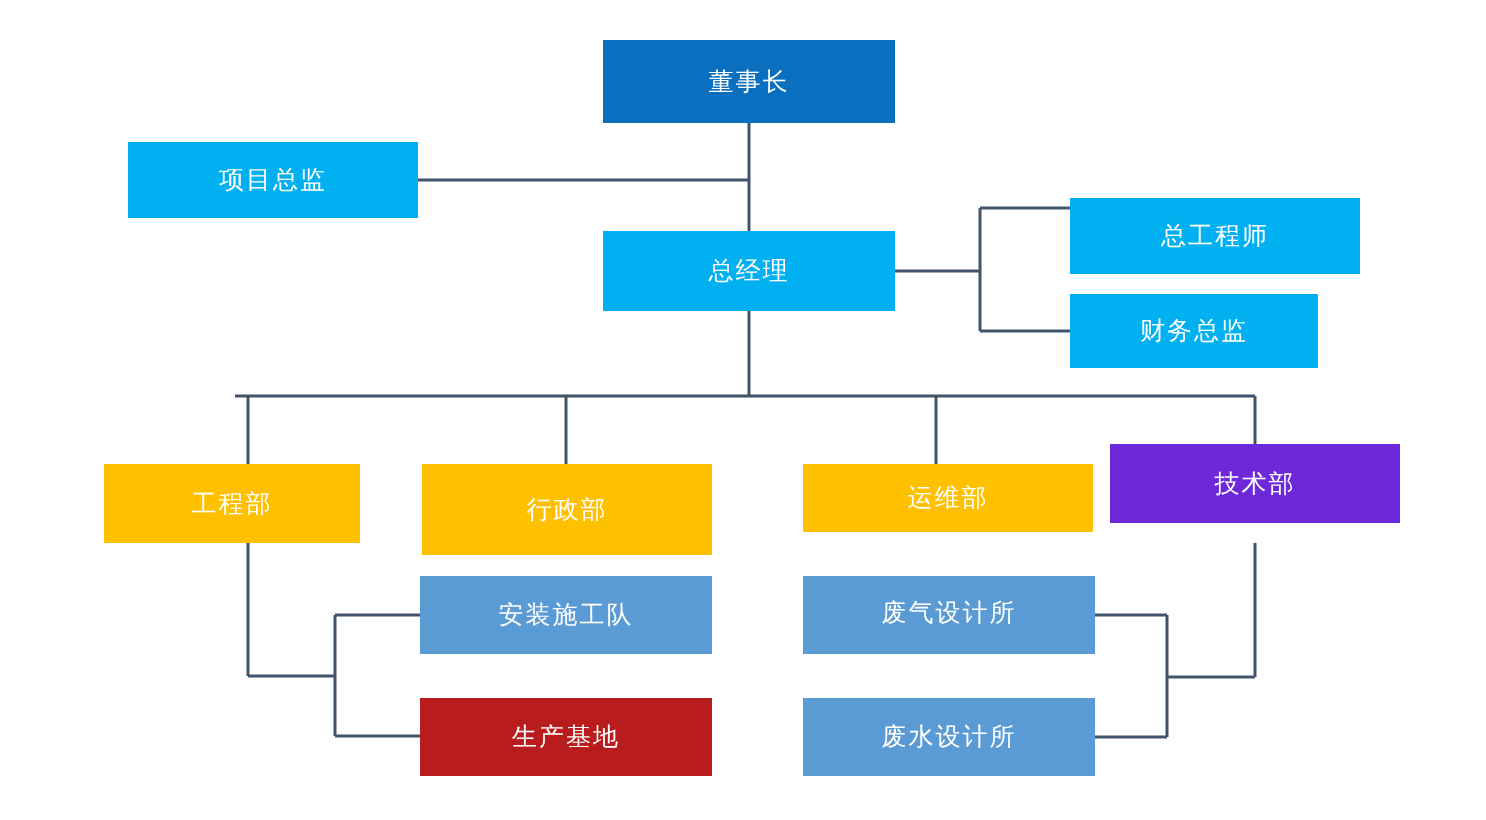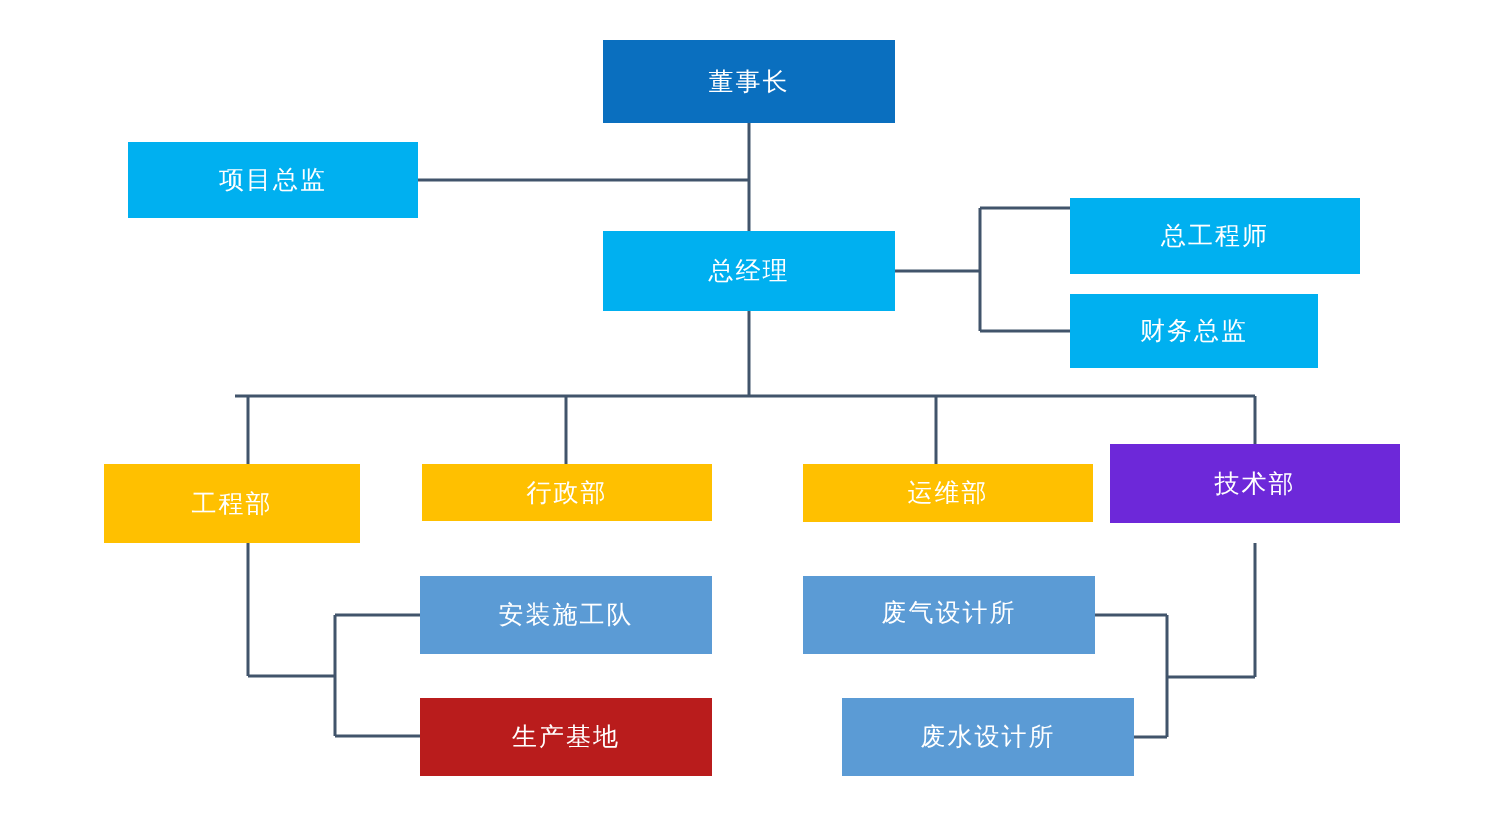--- a/index.html
+++ b/index.html
@@ -73,35 +73,35 @@
       </div>
       <div class="node" style="left: 1070px; top: 170px; width: 290px; height: 76px; background: rgb(0, 176, 240); color: rgb(255, 255, 255); margin-top: 28px;">
         <span class="node-label">总工程师</span>
       </div>
       <div class="node" style="left: 1070px; top: 294px; width: 248px; height: 74px; background: rgb(0, 176, 240); color: rgb(255, 255, 255);">
         <span class="node-label">财务总监</span>
       </div>
       <div class="node" style="left: 104px; top: 464px; width: 256px; height: 79px; background: rgb(255, 192, 0); color: rgb(255, 255, 255);">
         <span class="node-label">工程部</span>
       </div>
-      <div class="node" style="left: 422px; top: 464px; width: 290px; height: 57px; background: rgb(255, 192, 0); color: rgb(255, 255, 255);">
+      <div class="node" style="left: 422px; top: 464px; width: 290px; height: 91px; background: rgb(255, 192, 0); color: rgb(255, 255, 255);">
         <span class="node-label">行政部</span>
       </div>
-      <div class="node" style="left: 803px; top: 464px; width: 290px; height: 58px; background: rgb(255, 192, 0); color: rgb(255, 255, 255);">
+      <div class="node" style="left: 803px; top: 464px; width: 290px; height: 68px; background: rgb(255, 192, 0); color: rgb(255, 255, 255);">
         <span class="node-label">运维部</span>
       </div>
       <div class="node" style="left: 1110px; top: 444px; width: 290px; height: 79px; background: #6d28d9; color: rgb(255, 255, 255);">
         <span class="node-label">技术部</span>
       </div>
       <div class="node" style="left: 420px; top: 576px; width: 292px; height: 78px; background: rgb(91, 155, 213); color: rgb(255, 255, 255);">
         <span class="node-label">安装施工队</span>
       </div>
       <div class="node" style="left: 420px; top: 698px; width: 292px; height: 78px; background: #b91c1c; color: rgb(255, 255, 255);">
         <span class="node-label">生产基地</span>
       </div>
       <div class="node" style="left: 803px; top: 576px; width: 292px; height: 78px; background: rgb(91, 155, 213); color: rgb(255, 255, 255); font-family: Liberation Mono, monospace;">
         <span class="node-label">废气设计所</span>
       </div>
-      <div class="node" style="left: 842px; top: 698px; width: 292px; height: 78px; background: rgb(91, 155, 213); color: rgb(255, 255, 255);">
+      <div class="node" style="left: 803px; top: 698px; width: 292px; height: 78px; background: rgb(91, 155, 213); color: rgb(255, 255, 255);">
         <span class="node-label">废水设计所</span>
       </div>
     </div>
 </div>
 
 </body></html>

